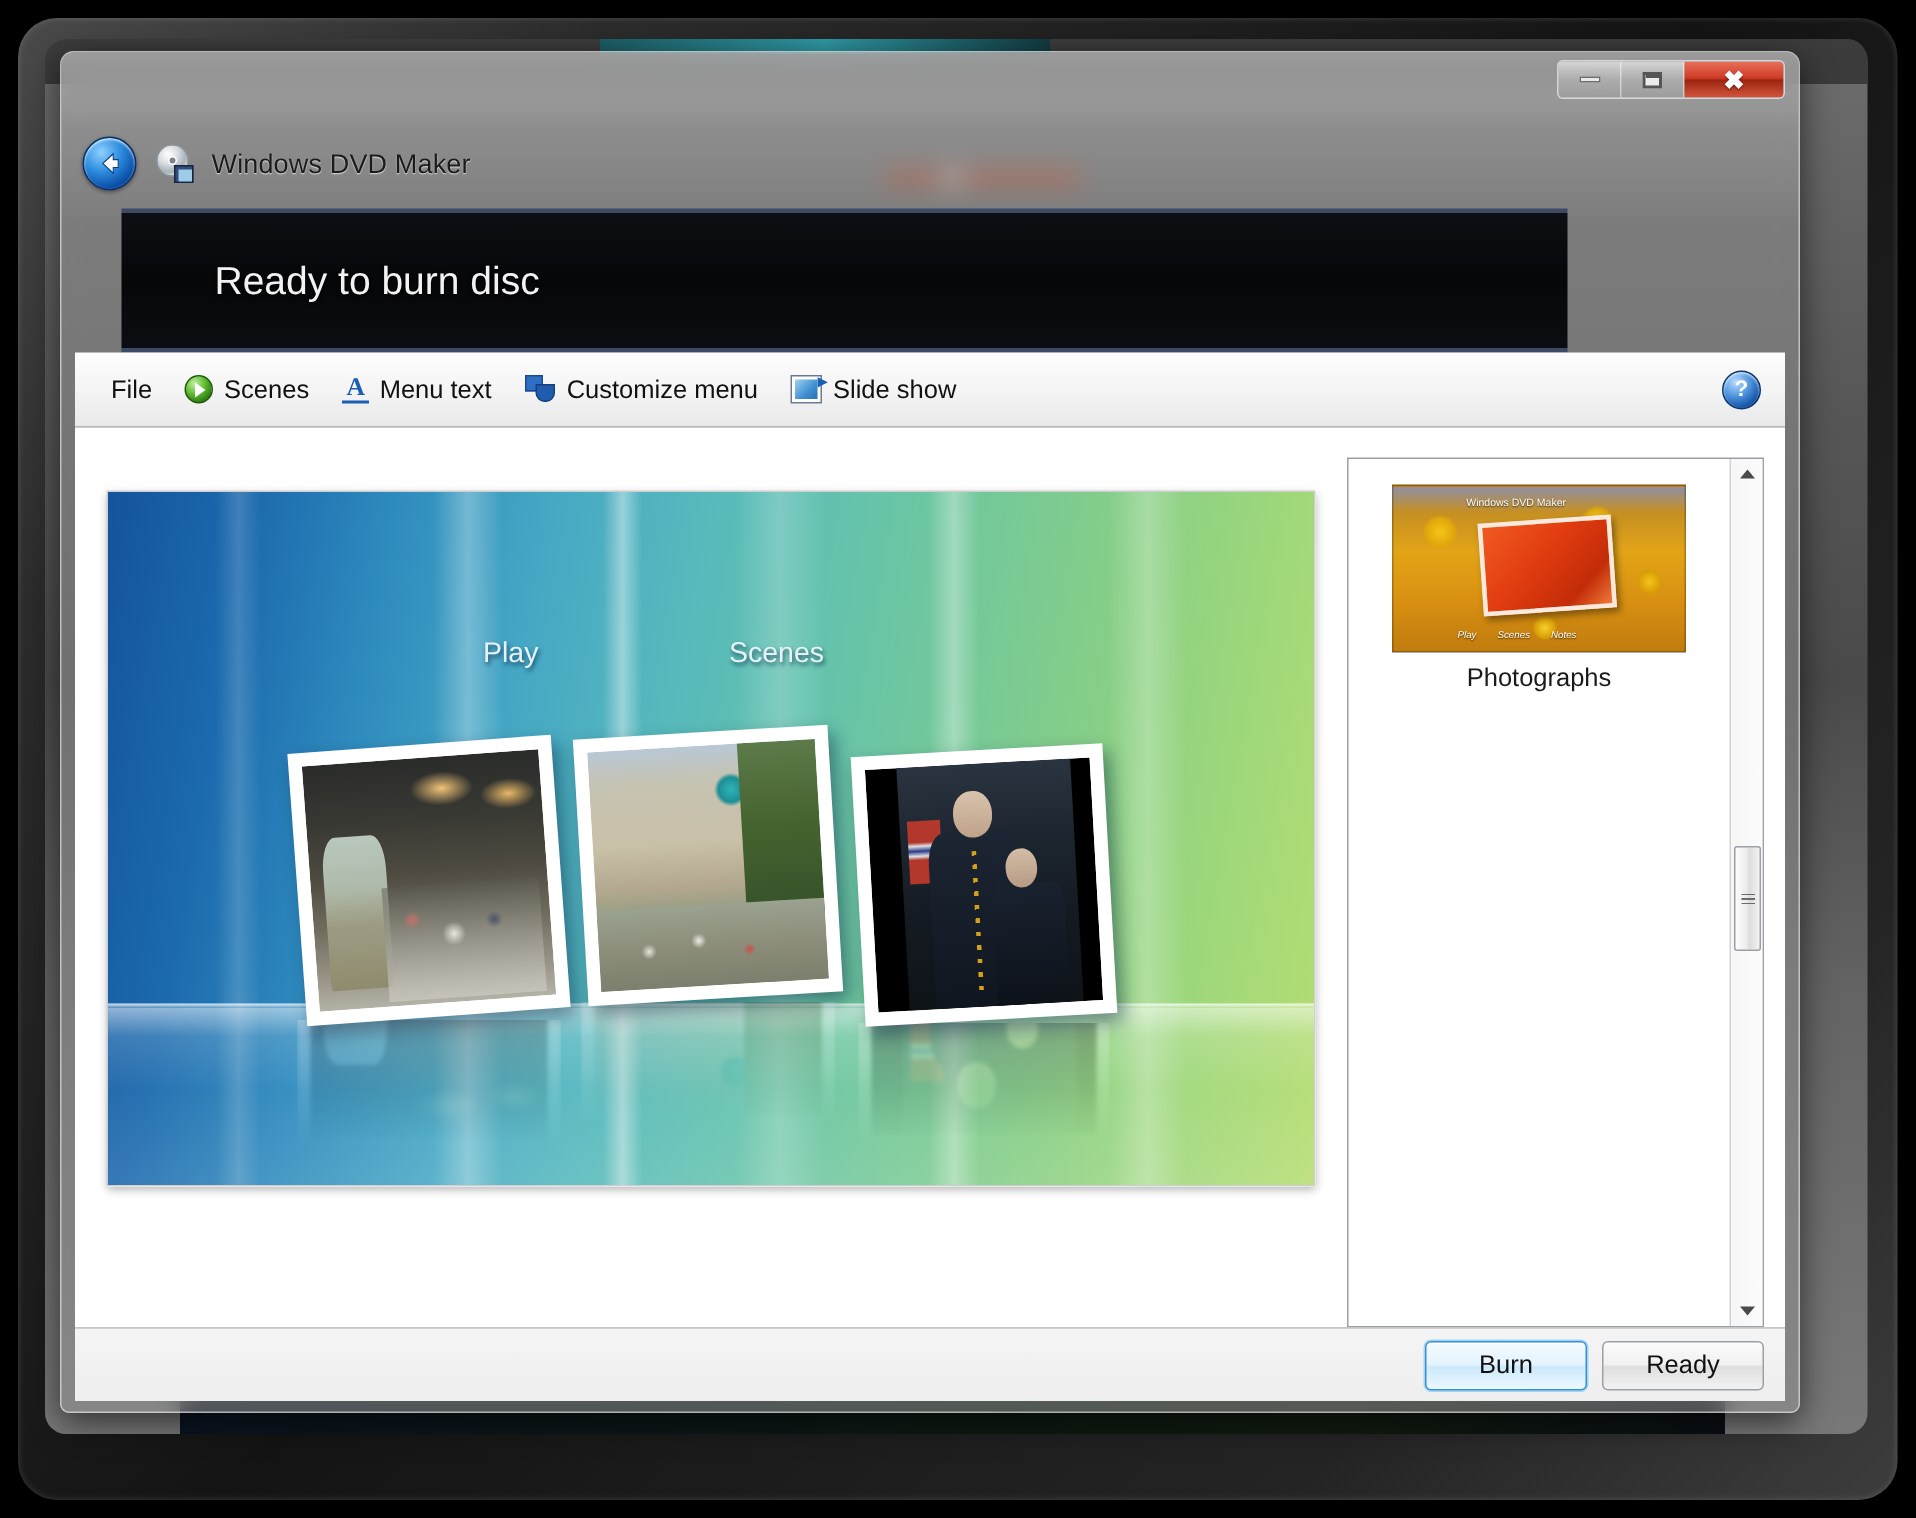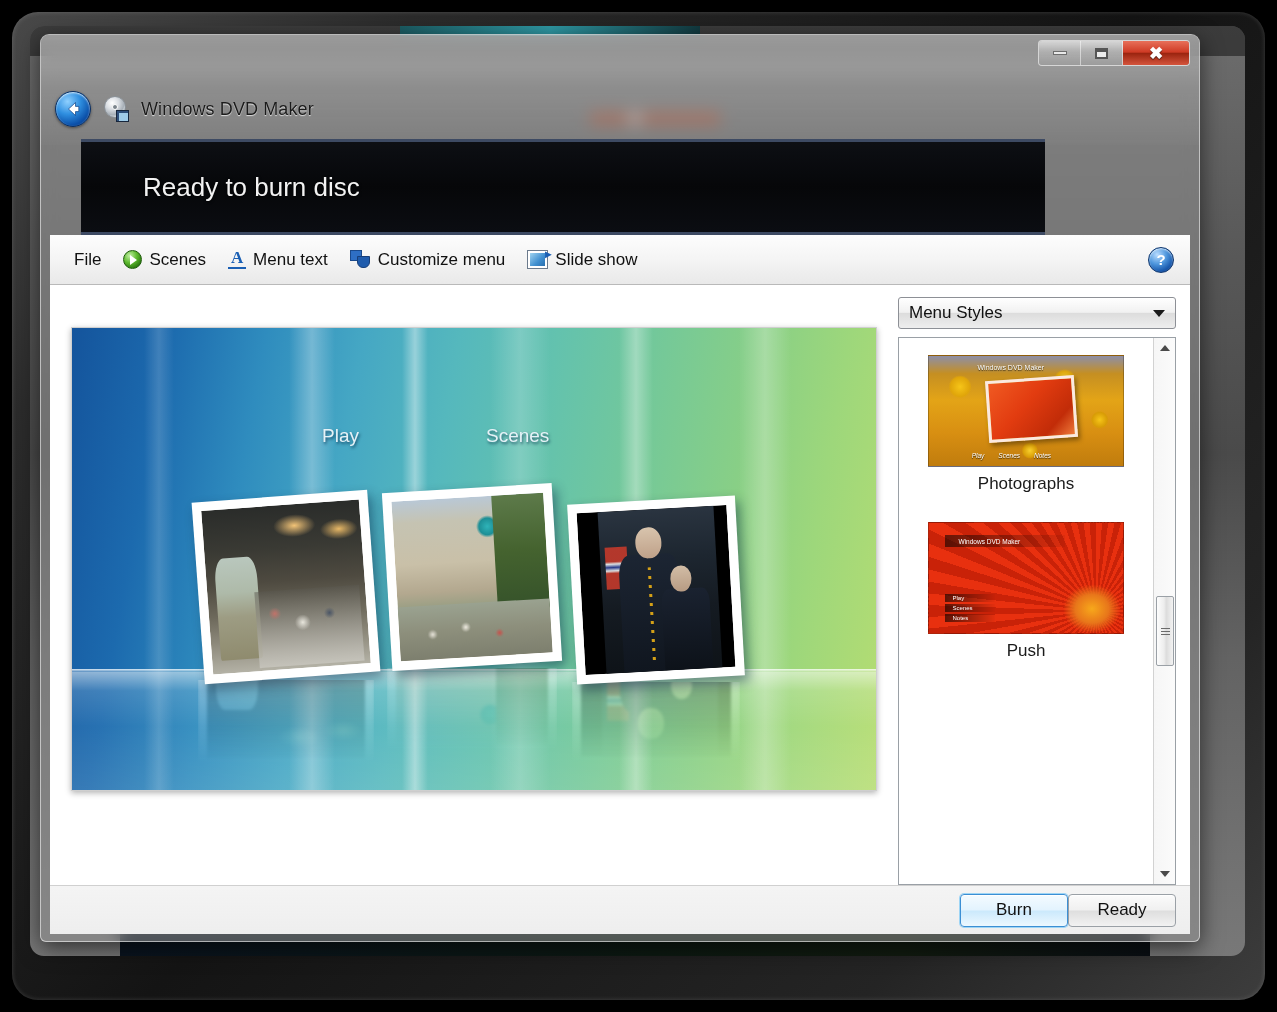--- a/index.html
+++ b/index.html
@@ -506,21 +506,21 @@
   #sb-thumb .grip { width:9px; height:7px; background: repeating-linear-gradient(180deg,#6b6b6b 0 1px, transparent 1px 3px); }
   #sb-track-top, #sb-track-bot { flex:1; width:100%; }
 
   
   #footer {
     position:absolute; left: 9px; top: 850px;
     width: 1140px; height: 49px;
     background: linear-gradient(180deg,#f4f4f4 0%,#eeeeee 100%);
     border-top: 1px solid #d0d0d0;
     display:flex; align-items:center; justify-content:flex-end;
-    padding-right: 14px; 
+    padding-right: 14px; gap: 10px;
   }
   .btn {
     min-width: 108px; height: 33px;
     border-radius: 4px;
     font-size: 17px; color:#111;
     display:flex; align-items:center; justify-content:center;
     cursor:pointer;
     background: linear-gradient(180deg,#fbfbfb 0%,#f0f0f0 48%,#dedede 52%,#f2f2f2 100%);
     border:1px solid #9aa0a6;
     box-shadow: inset 0 1px 0 #fff;
@@ -682,55 +682,38 @@
               <span class="head2"></span>
             </div>
           </div>
         </div>
 
       </div>
     </div>
 
     <div id="rightpane">
 
-      <div id="stylescombo">
-        <span>Menu Styles</span>
-        <span class="caret"></span>
-      </div>
 
       <div id="styleslistwrap">
 
         <div id="styleslist">
 
           <div class="styleitem">
             <div class="thumb th-photographs">
               <span class="ttl">Windows DVD Maker</span>
               <span class="ins"></span>
               <span class="lnks">
                 <i>Play</i>
                 <i>Scenes</i>
                 <i>Notes</i>
               </span>
             </div>
             <div class="stylename">Photographs</div>
           </div>
 
-          <div class="styleitem">
-            <div class="thumb th-push">
-              <span class="topbar">
-                  <span>Windows DVD Maker</span>
-                </span>
-              <span class="menucol">
-                <i>Play</i>
-                <i>Scenes</i>
-                <i>Notes</i>
-              </span>
-            </div>
-            <div class="stylename">Push</div>
-          </div>
 
 
         </div>
 
         <div id="vscroll">
           <div class="sb-arrow">
             <span class="up"></span>
           </div>
           <div id="sb-track-top"></div>
           <div id="sb-thumb">

